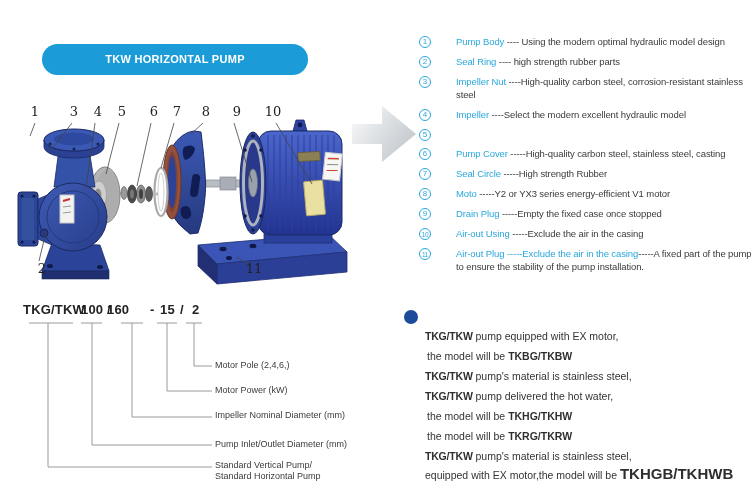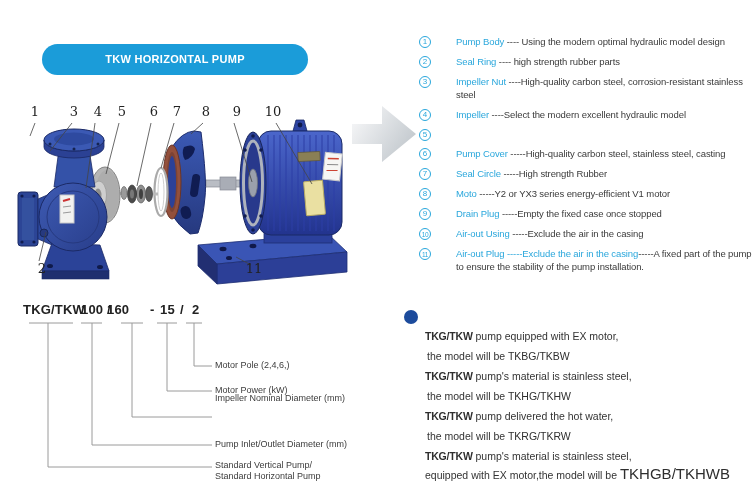--- a/index.html
+++ b/index.html
@@ -42,21 +42,21 @@
             white-space:nowrap; line-height:11px; }
 
   
   .bullet { position:absolute; left:404px; top:310px; width:14px; height:14px;
             border-radius:50%; background:#1c4b9c; }
   .notes { position:absolute; left:425px; top:306px; width:322px;
            font-size:10.5px; color:#333;margin-top:20px; }
   .nline { line-height:20px; white-space:nowrap; }
   .nline.indent { padding-left:2px; }
   .lead { font-weight:bold; color:#2e2e2e; letter-spacing:-.2px; }
-  .code { font-weight:normal; color:#2e2e2e;text-align:center; }
+  .code { font-weight:bold; color:#2e2e2e;text-align:center; }
   .code.big { font-size:15px; }
   .nline.tight { line-height:16px; }
 </style>
 </head>
 <body>
 
 <div class="banner">TKW HORIZONTAL PUMP</div>
 
 <div class="diagram">
   <svg width="345" height="200" viewBox="0 0 345 200">
@@ -288,44 +288,44 @@
     <line x1="174" y1="48" x2="192" y2="48"></line>
     <line x1="147" y1="73" x2="192" y2="73"></line>
     <line x1="112" y1="99" x2="192" y2="99"></line>
     <line x1="72" y1="127" x2="192" y2="127"></line>
     <line x1="28" y1="149" x2="192" y2="149"></line>
   </g>
 </svg>
 
 <span class="mlabel" style="top:360px">Motor Pole (2,4,6,)</span>
 <span class="mlabel" style="top:385px">Motor Power  (kW)</span>
-<span class="mlabel" style="top:393px">Impeller Nominal Diameter (mm)</span>
+<span class="mlabel" style="top:410px">Impeller Nominal Diameter (mm)</span>
 <span class="mlabel" style="top:439px">Pump Inlet/Outlet Diameter (mm)</span>
 <span class="mlabel" style="top:460px">
   <span>Standard Vertical Pump/</span><br>
   <span>Standard  Horizontal Pump</span>
 </span>
 
 <div class="bullet"></div>
 <div class="notes">
   <div class="nline">
     <span class="lead">TKG/TKW</span><span> pump equipped with EX motor,</span>
   </div>
   <div class="nline indent">
     <span>the model will be </span><span class="code">TKBG/TKBW</span>
   </div>
   <div class="nline">
     <span class="lead">TKG/TKW</span><span> pump's material is stainless steel,</span>
   </div>
+  <div class="nline">
+    <span class="lead">TKG/TKW</span><span> pump delivered the hot water,</span>
+  </div>
   <div class="nline indent">
     <span>the model will be </span><span class="code">TKHG/TKHW</span>
   </div>
-  <div class="nline">
-    <span class="lead">TKG/TKW</span><span> pump delivered the hot water,</span>
-  </div>
   <div class="nline indent">
     <span>the model will be </span><span class="code">TKRG/TKRW</span>
   </div>
   <div class="nline">
     <span class="lead">TKG/TKW</span><span> pump's material is stainless steel,</span>
   </div>
   <div class="nline tight">
     <span>equipped with EX motor,the model will be </span><span class="code big">TKHGB/TKHWB</span>
   </div>
 </div>

